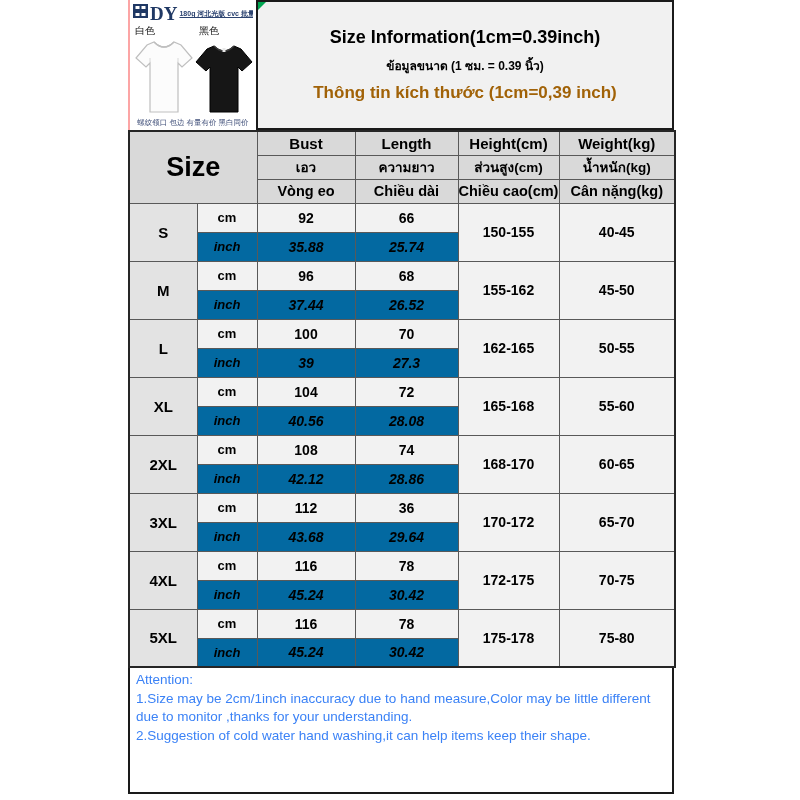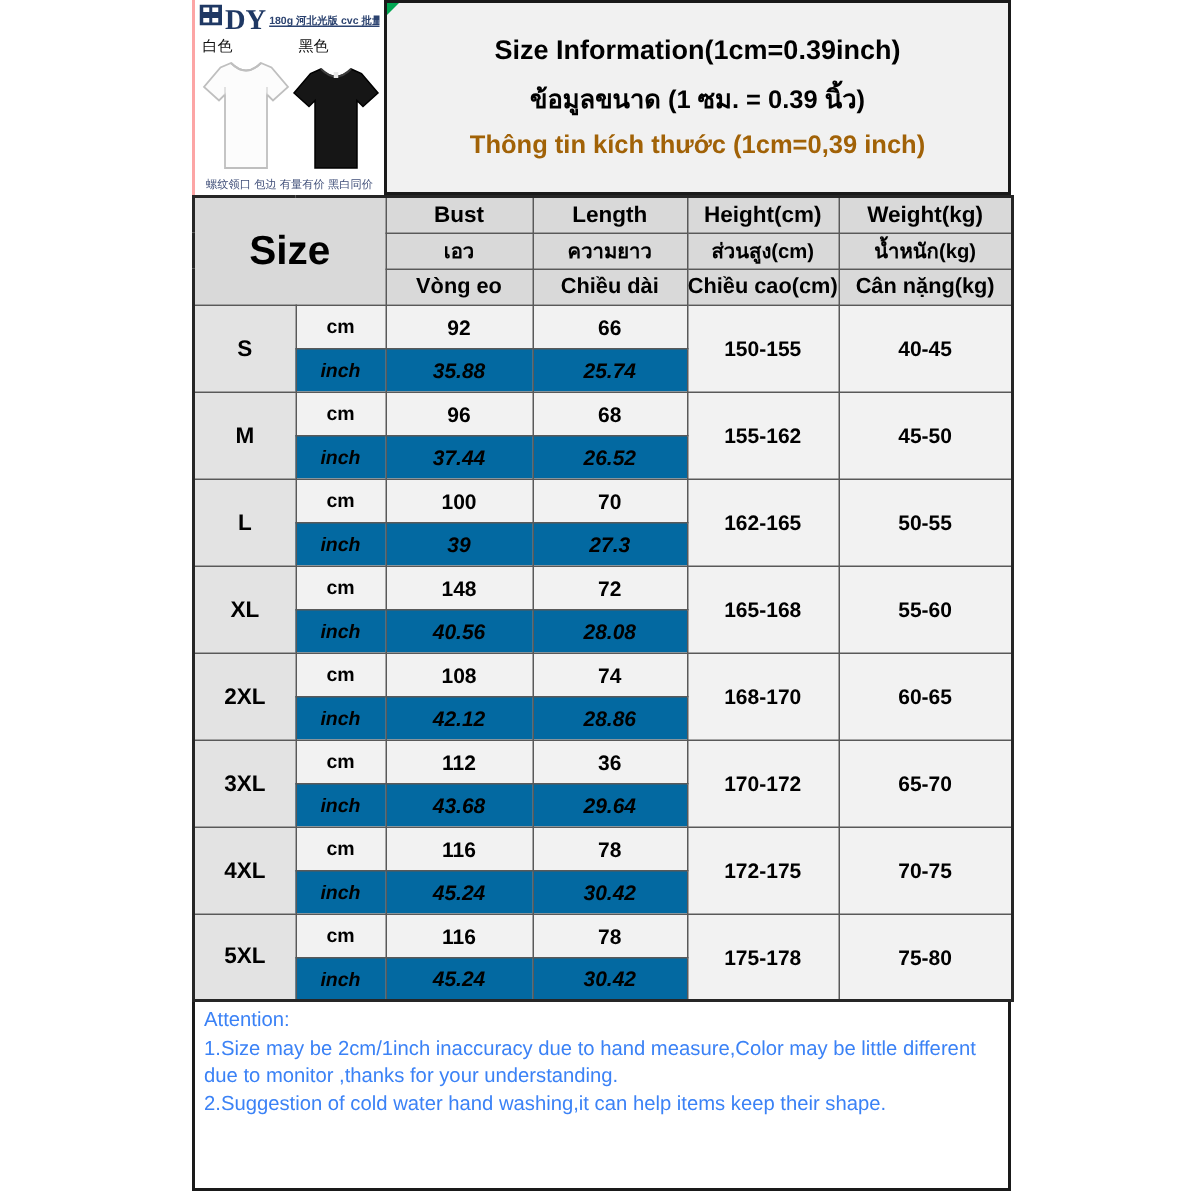--- a/index.html
+++ b/index.html
@@ -17,21 +17,21 @@
   .color-labels { display:flex; height:14px; font-size:10px; color:#111; padding:2px 2px 0 2px; }
   .color-label-right { margin-left:44px; }
   .shirts { position:relative; height:82px; }
   .product-caption { font-size:7.5px; color:#41507a; text-align:center; white-space:nowrap; }
 
   .title-box { flex:1; background:#f1f1f1; border:2px solid #1a1a1a; position:relative;
                display:flex; flex-direction:column; align-items:center; justify-content:center; gap:8px; }
   .corner-triangle { position:absolute; top:0; left:0; width:0; height:0;
                      border-top:8px solid #00a651; border-right:8px solid transparent; }
   .title-line-1 { font-size:18px; font-weight:bold; color:#000; }
-  .title-line-2 { font-size:17px; font-weight:bold; color:#000; }
+  .title-line-2 { font-size:12px; font-weight:bold; color:#000; }
   .title-line-3 { font-size:17px; font-weight:bold; color:#a16207; }
 
   
   table.size-table { border-collapse:collapse; width:546px; table-layout:fixed; border:2px solid #262626; }
   table.size-table th, table.size-table td { border:1px solid #595959; text-align:center; vertical-align:middle; padding:0; color:#000; }
   table.size-table thead th { height:24px; }
   table.size-table tbody td { height:29px; }
   th.size-hdr { background:#d9d9d9; font-size:27px; font-weight:bold; }
   th.hdr { background:#d9d9d9; font-weight:bold; }
   th.hdr-en { font-size:15px; }
@@ -168,21 +168,21 @@
             <td class="merged" rowspan="2">50-55</td>
           </tr>
           <tr class="row-inch">
             <td class="unit-cell">inch</td>
             <td class="val">39</td>
             <td class="val">27.3</td>
           </tr>
           <tr class="row-cm">
             <td class="size-cell" rowspan="2">XL</td>
             <td class="unit-cell">cm</td>
-            <td class="val">148</td>
+            <td class="val">104</td>
             <td class="val">72</td>
             <td class="merged" rowspan="2">165-168</td>
             <td class="merged" rowspan="2">55-60</td>
           </tr>
           <tr class="row-inch">
             <td class="unit-cell">inch</td>
             <td class="val">40.56</td>
             <td class="val">28.08</td>
           </tr>
           <tr class="row-cm">

